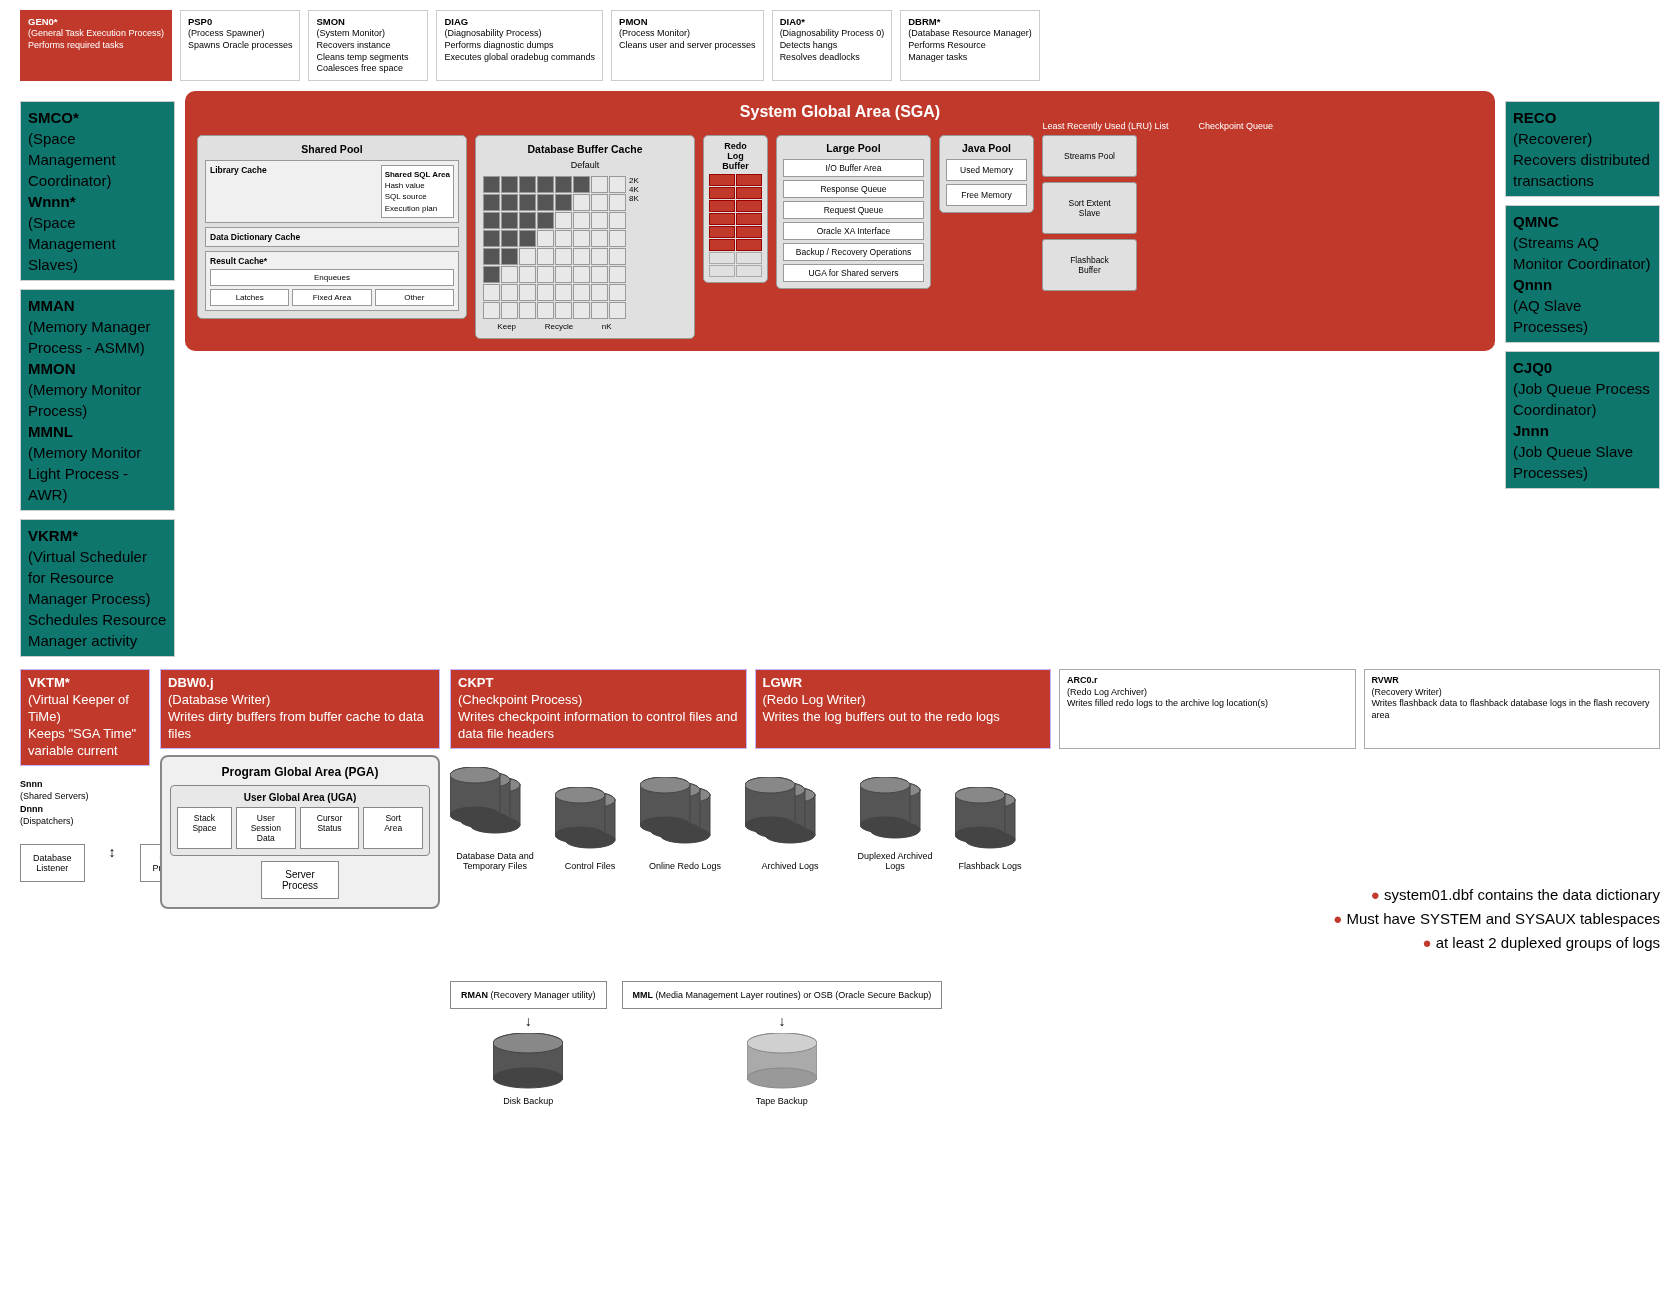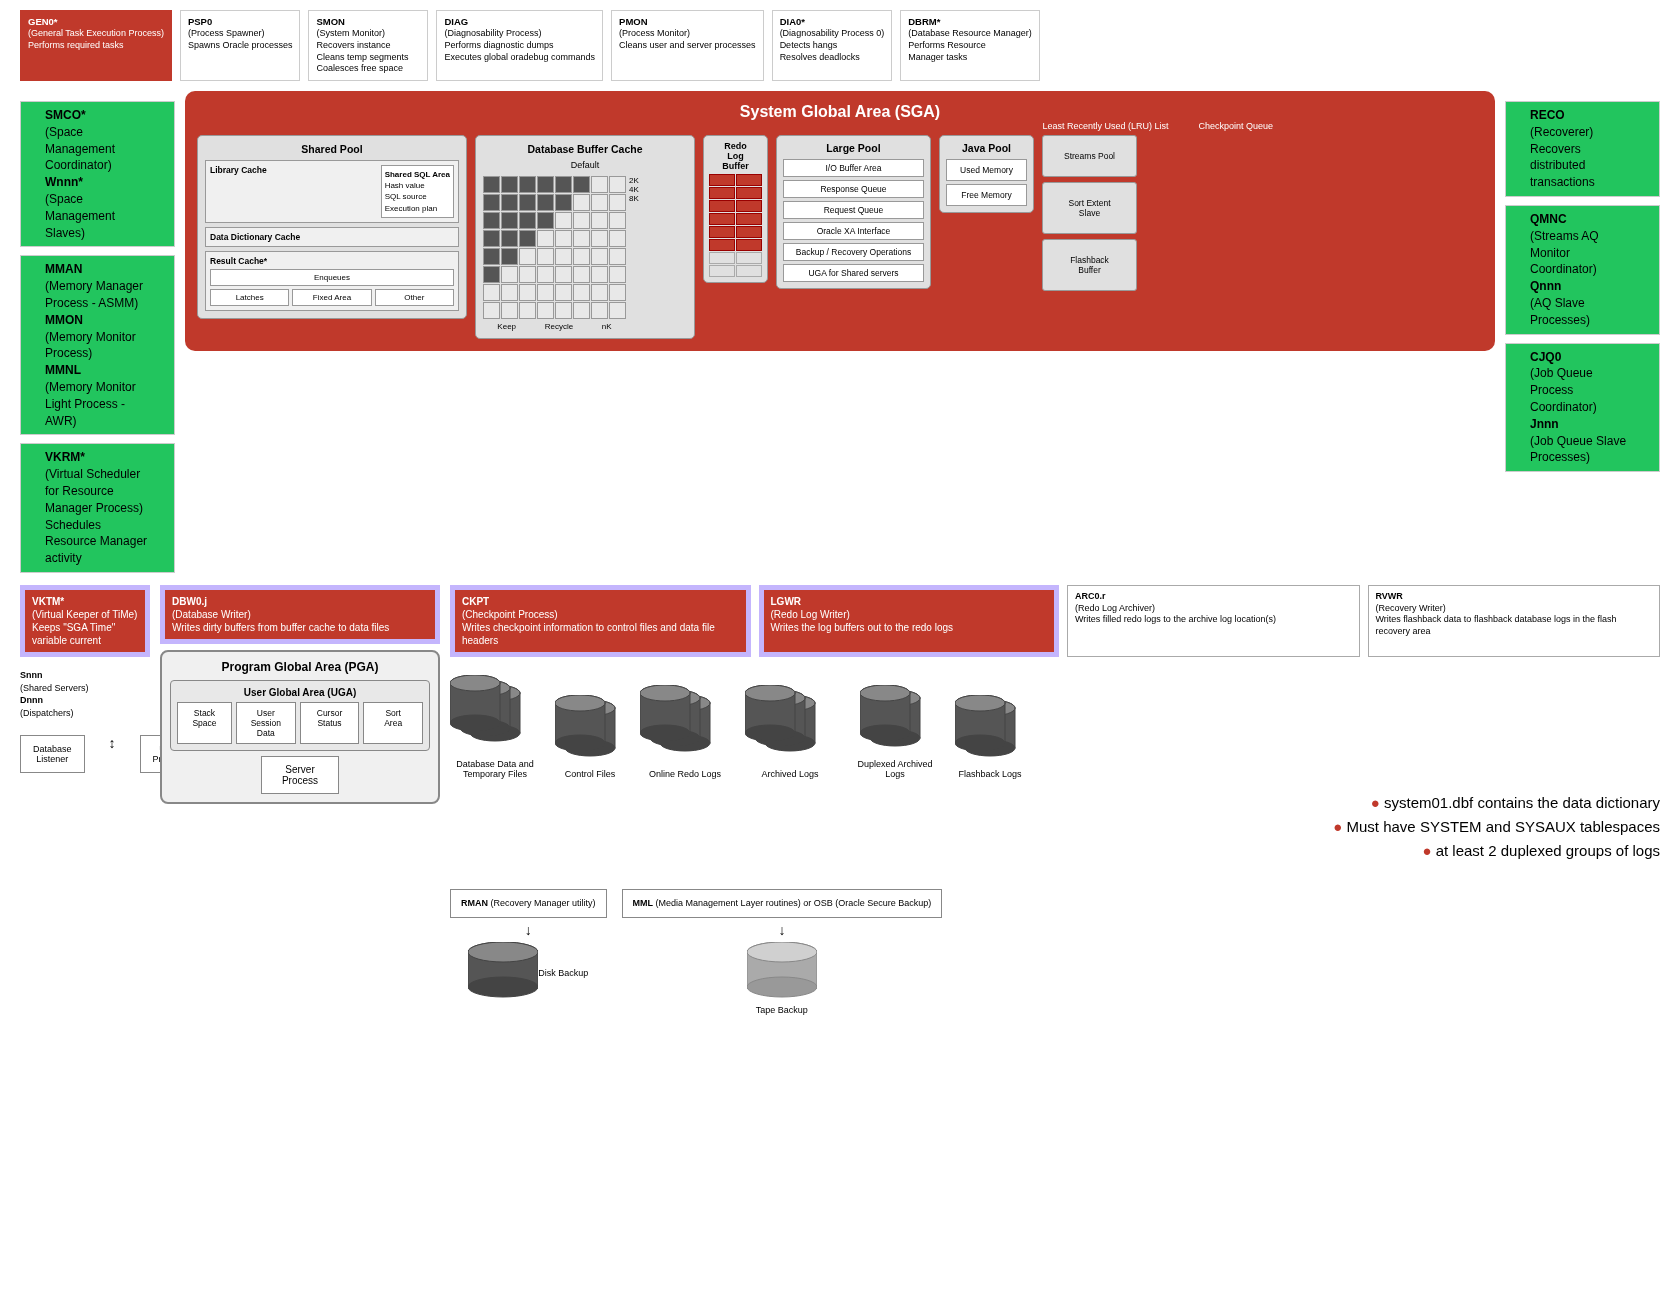--- a/index.html
+++ b/index.html
@@ -31,24 +31,24 @@
     }
     .sga-title {
       text-align: center;
       color: #fff;
       font-size: 16px;
       font-weight: bold;
       margin-bottom: 0;
     }
     .side-box {
       border: 1px solid #ccc;
-      padding: 5px 24px;
-      font-size: 12px;
+      padding: 5px 7px;
+      font-size: 15px;
       line-height: 1.4;
-      background: #22c55e;
+      background: #0f766e;
     }
     .side-box strong {
       font-weight: bold;
     }
 
     .listener-box {
       border: 1px solid #888;
       padding: 8px 12px;
       font-size: 9px;
       text-align: center;
@@ -248,23 +248,23 @@
 
     .bg-procs-wrap {
       display: flex;
       flex-direction: column;
       gap: 6px;
     }
 
     .proc-red {
       background: #c0392b;
       color: #fff;
-      border: 5px solid #c4b5fd;
+      border: 1px solid #c4b5fd;
       padding: 5px 7px;
-      font-size: 10px;
+      font-size: 13px;
       line-height: 1.3;
     }
     .proc-white {
       background: #fff;
       border: 1px solid #aaa;
       padding: 5px 7px;
       font-size: 9px;
       line-height: 1.3;
     }
 
@@ -809,21 +809,21 @@
         <div style="margin-left:300px;"><span style="color:#c0392b;">●</span> <span>at least 2 duplexed groups of logs</span></div>
       </div>
 
       <div class="rman-area">
         <div style="display:flex; flex-direction:column; align-items:center;">
           <div class="rman-wrap">
             <strong>RMAN</strong>
             <span>(Recovery Manager utility)</span>
           </div>
           <div style="font-size:14px; margin:4px 0; text-align:center;">↓</div>
-          <div style="display:flex; flex-direction:row; align-items:center;">
+          <div style="display:flex; flex-direction:column; align-items:center;">
             <svg width="70" height="60" viewBox="0 0 70 60">
               <ellipse cx="35" cy="10" rx="35" ry="10" fill="#777" stroke="#444"></ellipse>
               <rect x="0" y="10" width="70" height="35" fill="#555" stroke="#444"></rect>
               <ellipse cx="35" cy="45" rx="35" ry="10" fill="#444" stroke="#444"></ellipse>
               <ellipse cx="35" cy="10" rx="35" ry="10" fill="#888" stroke="#444"></ellipse>
             </svg>
             <div style="font-size:9px; margin-top:3px;">Disk Backup</div>
           </div>
         </div>
         <div style="display:flex; flex-direction:column; align-items:center;">

